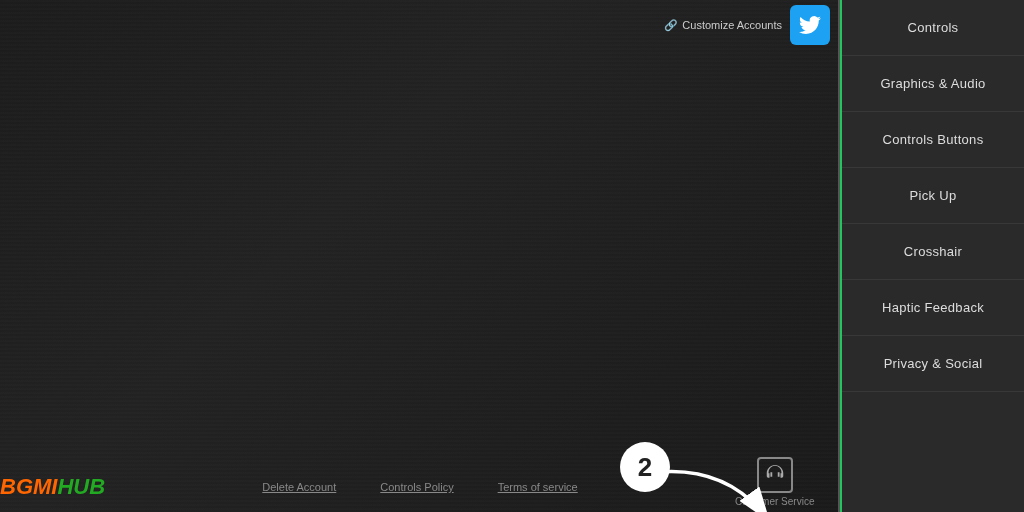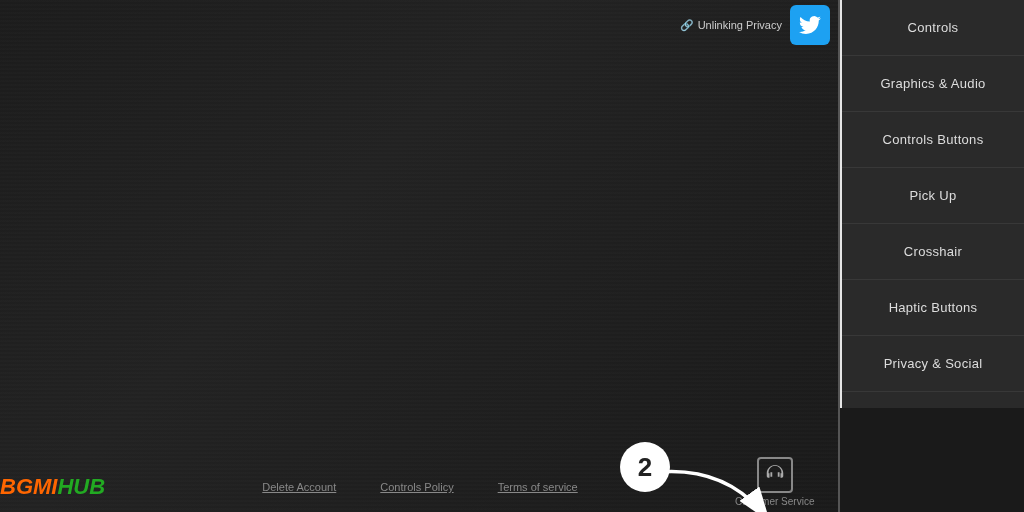--- a/index.html
+++ b/index.html
@@ -184,23 +184,23 @@
       color: #22aa22;
       margin-left: 0;
     }
 
     
     .sidebar {
       position: absolute;
       right: 0;
       top: 0;
       width: 184px;
-      height: 408px;
+      height: 512px;
       background: #2a2a2a;
-      border-left: 2px solid #e5e5e5;
+      border-left: 2px solid #22c55e;
       display: flex;
       flex-direction: column;
     }
 
     .sidebar-item {
       padding: 16px 12px;
       color: #ddd;
       font-size: 13px;
       font-weight: 500;
       cursor: pointer;
@@ -224,21 +224,21 @@
     }
   </style>
 </head>
 <body>
 
 <div class="main-area">
 
   <div class="top-bar">
     <div class="unlinking-accounts">
       <span class="link-icon">🔗</span>
-      <span>Unlinking Privacy</span>
+      <span>Customize Accounts</span>
     </div>
     <div class="twitter-btn">
       <svg viewBox="0 0 24 24">
         <path d="M23.953 4.57a10 10 0 01-2.825.775 4.958 4.958 0 002.163-2.723c-.951.555-2.005.959-3.127 1.184a4.92 4.92 0 00-8.384 4.482C7.69 8.095 4.067 6.13 1.64 3.162a4.822 4.822 0 00-.666 2.475c0 1.71.87 3.213 2.188 4.096a4.904 4.904 0 01-2.228-.616v.06a4.923 4.923 0 003.946 4.827 4.996 4.996 0 01-2.212.085 4.936 4.936 0 004.604 3.417 9.867 9.867 0 01-6.102 2.105c-.39 0-.779-.023-1.17-.067a13.995 13.995 0 007.557 2.209c9.053 0 13.998-7.496 13.998-13.985 0-.21 0-.42-.015-.63A9.935 9.935 0 0024 4.59z"></path>
       </svg>
     </div>
   </div>
 
   <div class="bottom-bar">
     <span class="bottom-link">Delete Account</span>
@@ -288,18 +288,18 @@
   <div class="sidebar-item">
     <span>Controls Buttons</span>
   </div>
   <div class="sidebar-item">
     <span>Pick Up</span>
   </div>
   <div class="sidebar-item">
     <span>Crosshair</span>
   </div>
   <div class="sidebar-item">
-    <span>Haptic Buttons</span>
+    <span>Haptic Feedback</span>
   </div>
   <div class="sidebar-item">
     <span>Privacy &amp; Social</span>
   </div>
 </div>
 
 </body></html>

